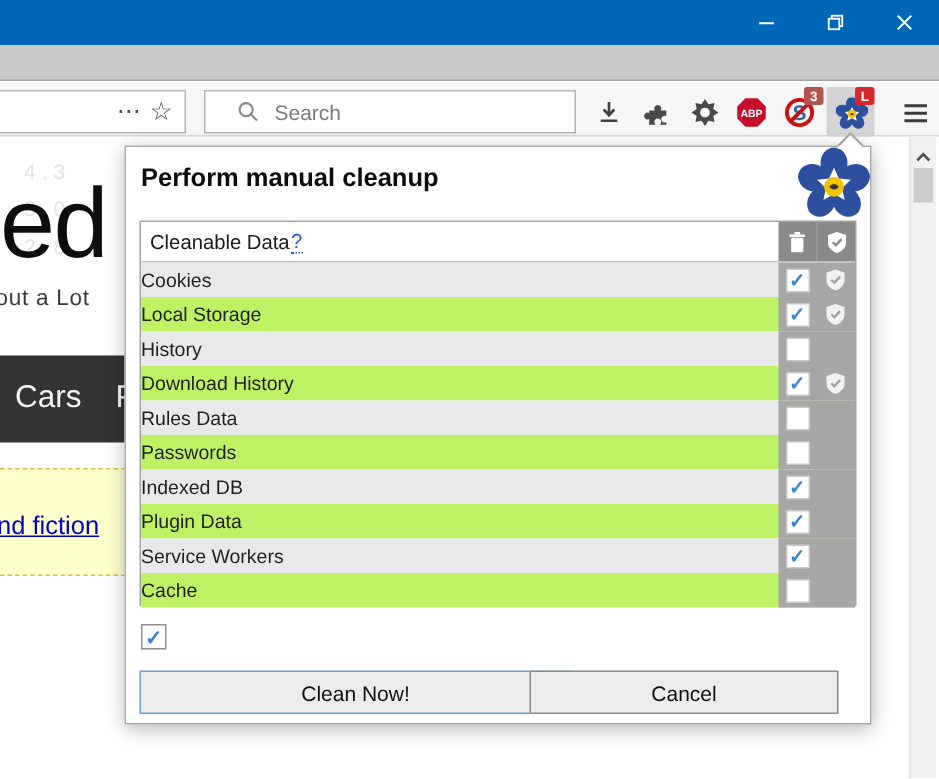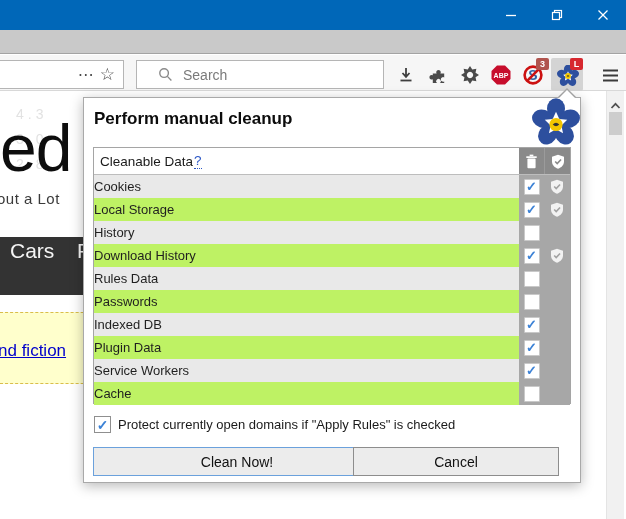--- a/index.html
+++ b/index.html
@@ -25,21 +25,21 @@
   .tbicon{top:63px;width:24px;height:24px;display:flex;align-items:center;justify-content:center;}
   .active-bg{left:551px;top:58px;width:32px;height:33px;background:#d4d4d4;border-radius:2px;}
   .badge{position:absolute;min-width:13px;height:12px;border-radius:2px;color:#fff;font-size:9px;font-weight:bold;
     display:flex;align-items:center;justify-content:center;padding:0 2px;box-sizing:border-box;line-height:1;}
 
   
   .faint{color:#e2e2e2;font-weight:normal;font-size:14px;letter-spacing:4px;}
   .big-ed{left:0;top:115px;font-size:66px;line-height:1;color:#0d0d0d;letter-spacing:-1px;}
   .subline{left:-3px;top:190px;font-size:15px;color:#3a3a3a;letter-spacing:.5px;}
   .navbar{left:0;top:237px;width:240px;height:58px;background:#333;color:#f5f5f5;}
-  .navitem{position:absolute;top:2px;font-size:21px;text-align:center;}
+  .navitem{position:absolute;top:16px;font-size:21px;text-align:center;}
   .ybox{left:0;top:312px;width:240px;height:72px;background:#ffffcc;border-top:1px dashed #d9bd4b;border-bottom:1px dashed #d9bd4b;box-sizing:border-box;}
   .ylink{position:absolute;left:-2px;top:28px;font-size:17px;color:#0000cc;text-decoration:underline;}
 
   
   .sbtrack{left:606px;top:91px;width:18px;height:428px;background:#f1f1f1;border-left:1px solid #e4e4e4;box-sizing:border-box;}
   .sbthumb{position:absolute;left:2px;top:21px;width:13px;height:23px;background:#cdcdcd;}
   .sbarrow{position:absolute;left:3px;top:5px;}
 
   
   .popup{left:83px;top:97px;width:496px;height:384px;background:#fff;border:1px solid #a9a9a9;
@@ -334,20 +334,19 @@
             </div>
             <div class="t-col sh"></div>
           </div>
         </div>
     </div>
 
     <div class="abs protect">
       <span class="pcb">
           <span class="ck">✓</span>
         </span>
-      <span class="plabel">Protect currently open domains if "Apply Rules" is checked</span>
     </div>
 
     <div class="abs btn btn-clean">Clean Now!</div>
     <div class="abs btn btn-cancel">Cancel</div>
   </div>
 
 </div>
 
 </body></html>

